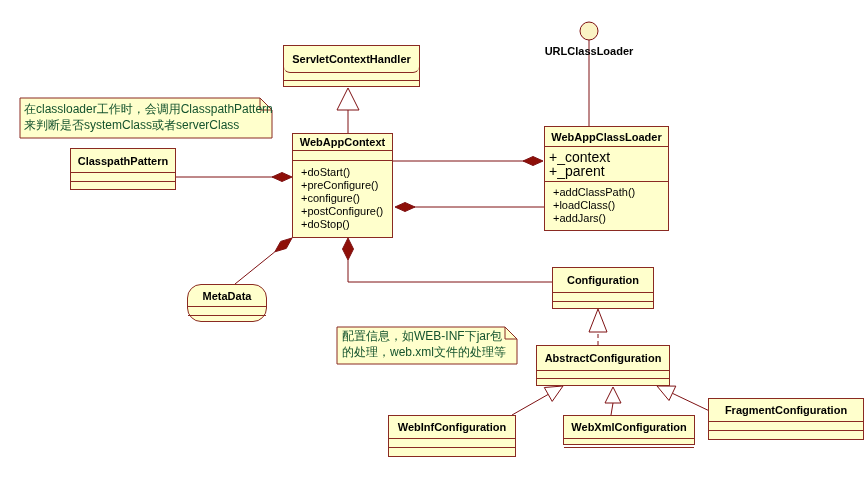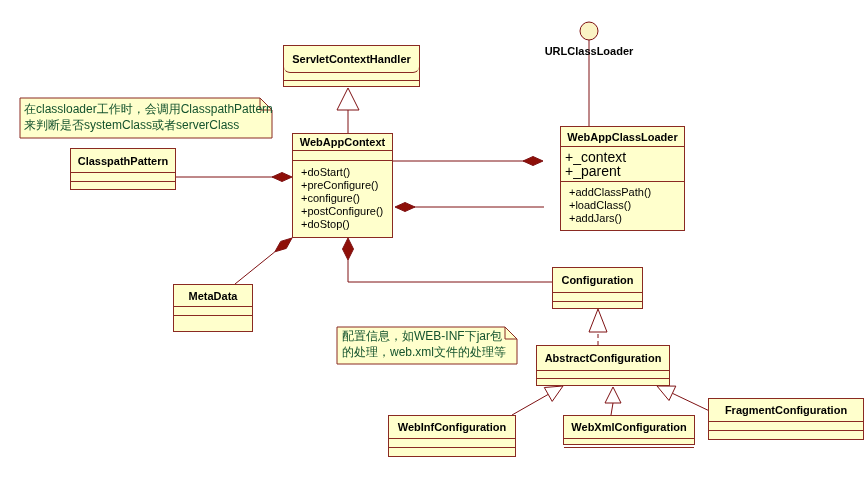--- a/index.html
+++ b/index.html
@@ -130,46 +130,46 @@
     <div class="uml-attrs" style="height:10px; padding:0;"></div>
     <div class="uml-methods">
       <div>+doStart()</div>
       <div>+preConfigure()</div>
       <div>+configure()</div>
       <div>+postConfigure()</div>
       <div>+doStop()</div>
     </div>
   </div>
 
-  <div class="uml-class" style="left:544px; top:126px; width:125px; height:105px;margin-left:16px;">
+  <div class="uml-class" style="left:544px; top:126px; width:125px; height:105px;">
     <div class="uml-title" style="height:20px;">WebAppClassLoader</div>
     <div class="uml-attrs" style="height:35px; line-height:14px;">
       <div>+_context</div>
       <div>+_parent</div>
     </div>
     <div class="uml-methods" style="padding-top:4px;">
       <div>+addClassPath()</div>
       <div>+loadClass()</div>
       <div>+addJars()</div>
     </div>
   </div>
 
   <div class="uml-class" style="left:70px; top:148px; width:106px; height:42px;">
     <div class="uml-title" style="height:24px;">ClasspathPattern</div>
     <div class="uml-attrs" style="height:9px; padding:0;"></div>
     <div class="uml-methods" style="padding:0;"></div>
   </div>
 
-  <div class="uml-class" style="left:173px; top:284px; width:80px; height:48px;">
+  <div class="uml-class" style="left:187px; top:284px; width:80px; height:38px;border-radius:14px;">
     <div class="uml-title" style="height:22px;">MetaData</div>
     <div class="uml-attrs" style="height:9px; padding:0;"></div>
     <div class="uml-methods" style="padding:0;"></div>
   </div>
 
-  <div class="uml-class" style="left:552px; top:267px; width:91px; height:42px;">
+  <div class="uml-class" style="left:552px; top:267px; width:102px; height:42px;">
     <div class="uml-title" style="height:25px;">Configuration</div>
     <div class="uml-attrs" style="height:9px; padding:0;"></div>
     <div class="uml-methods" style="padding:0;"></div>
   </div>
 
   <div class="uml-class" style="left:536px; top:345px; width:134px; height:41px;">
     <div class="uml-title" style="height:25px;">AbstractConfiguration</div>
     <div class="uml-attrs" style="height:8px; padding:0;"></div>
     <div class="uml-methods" style="padding:0;"></div>
   </div>

